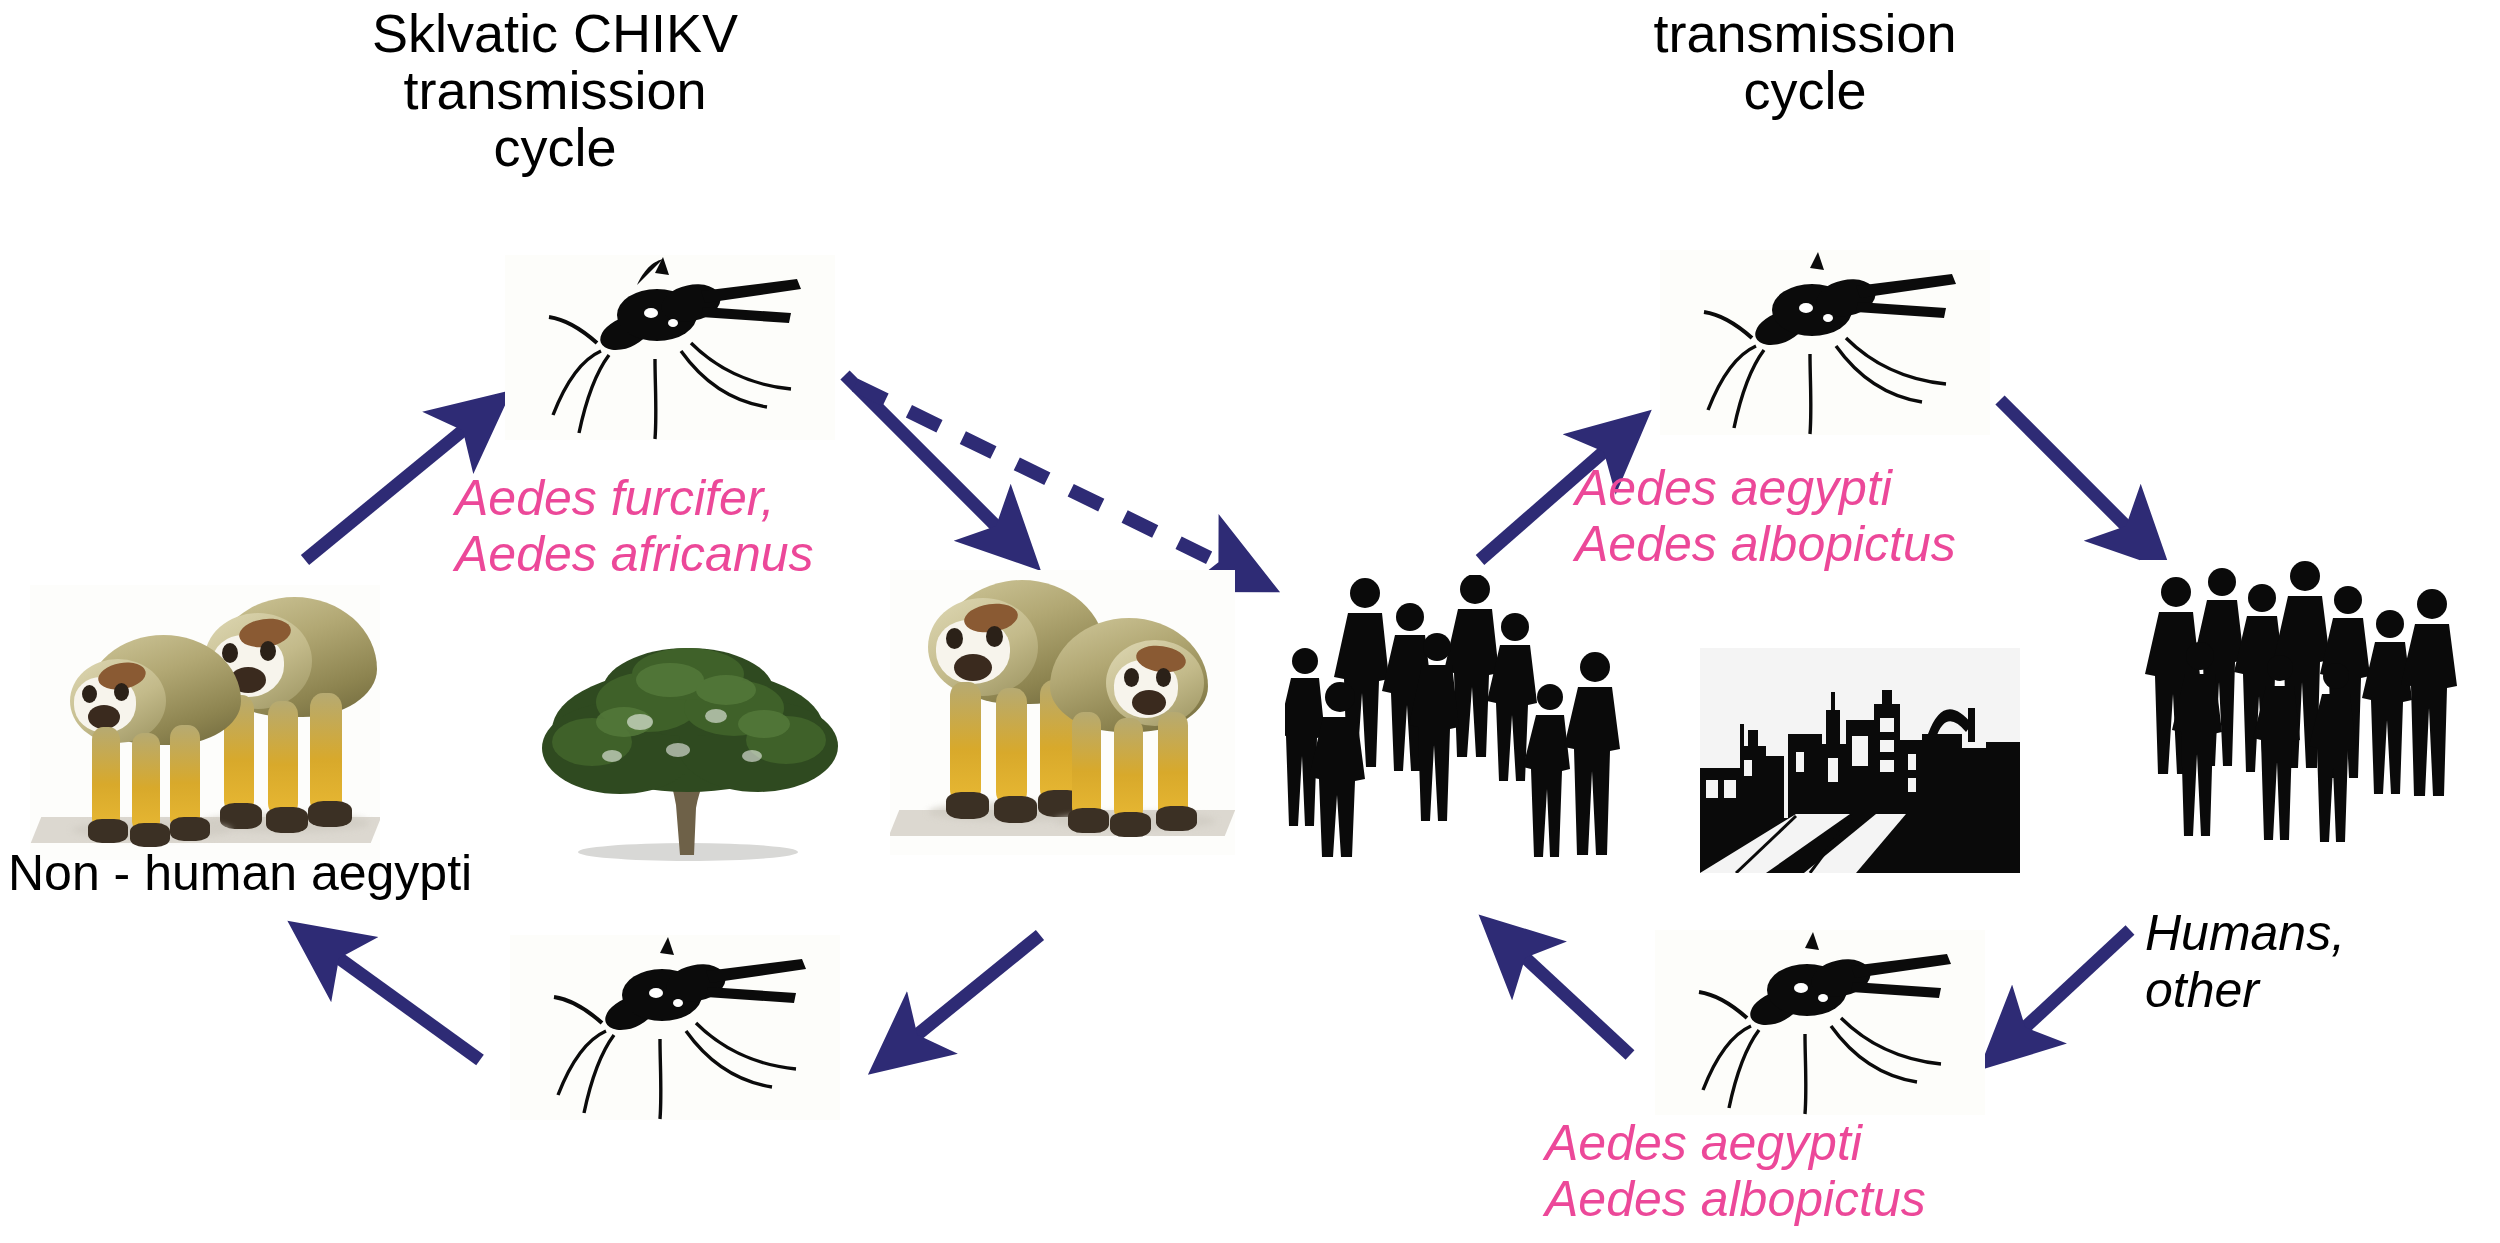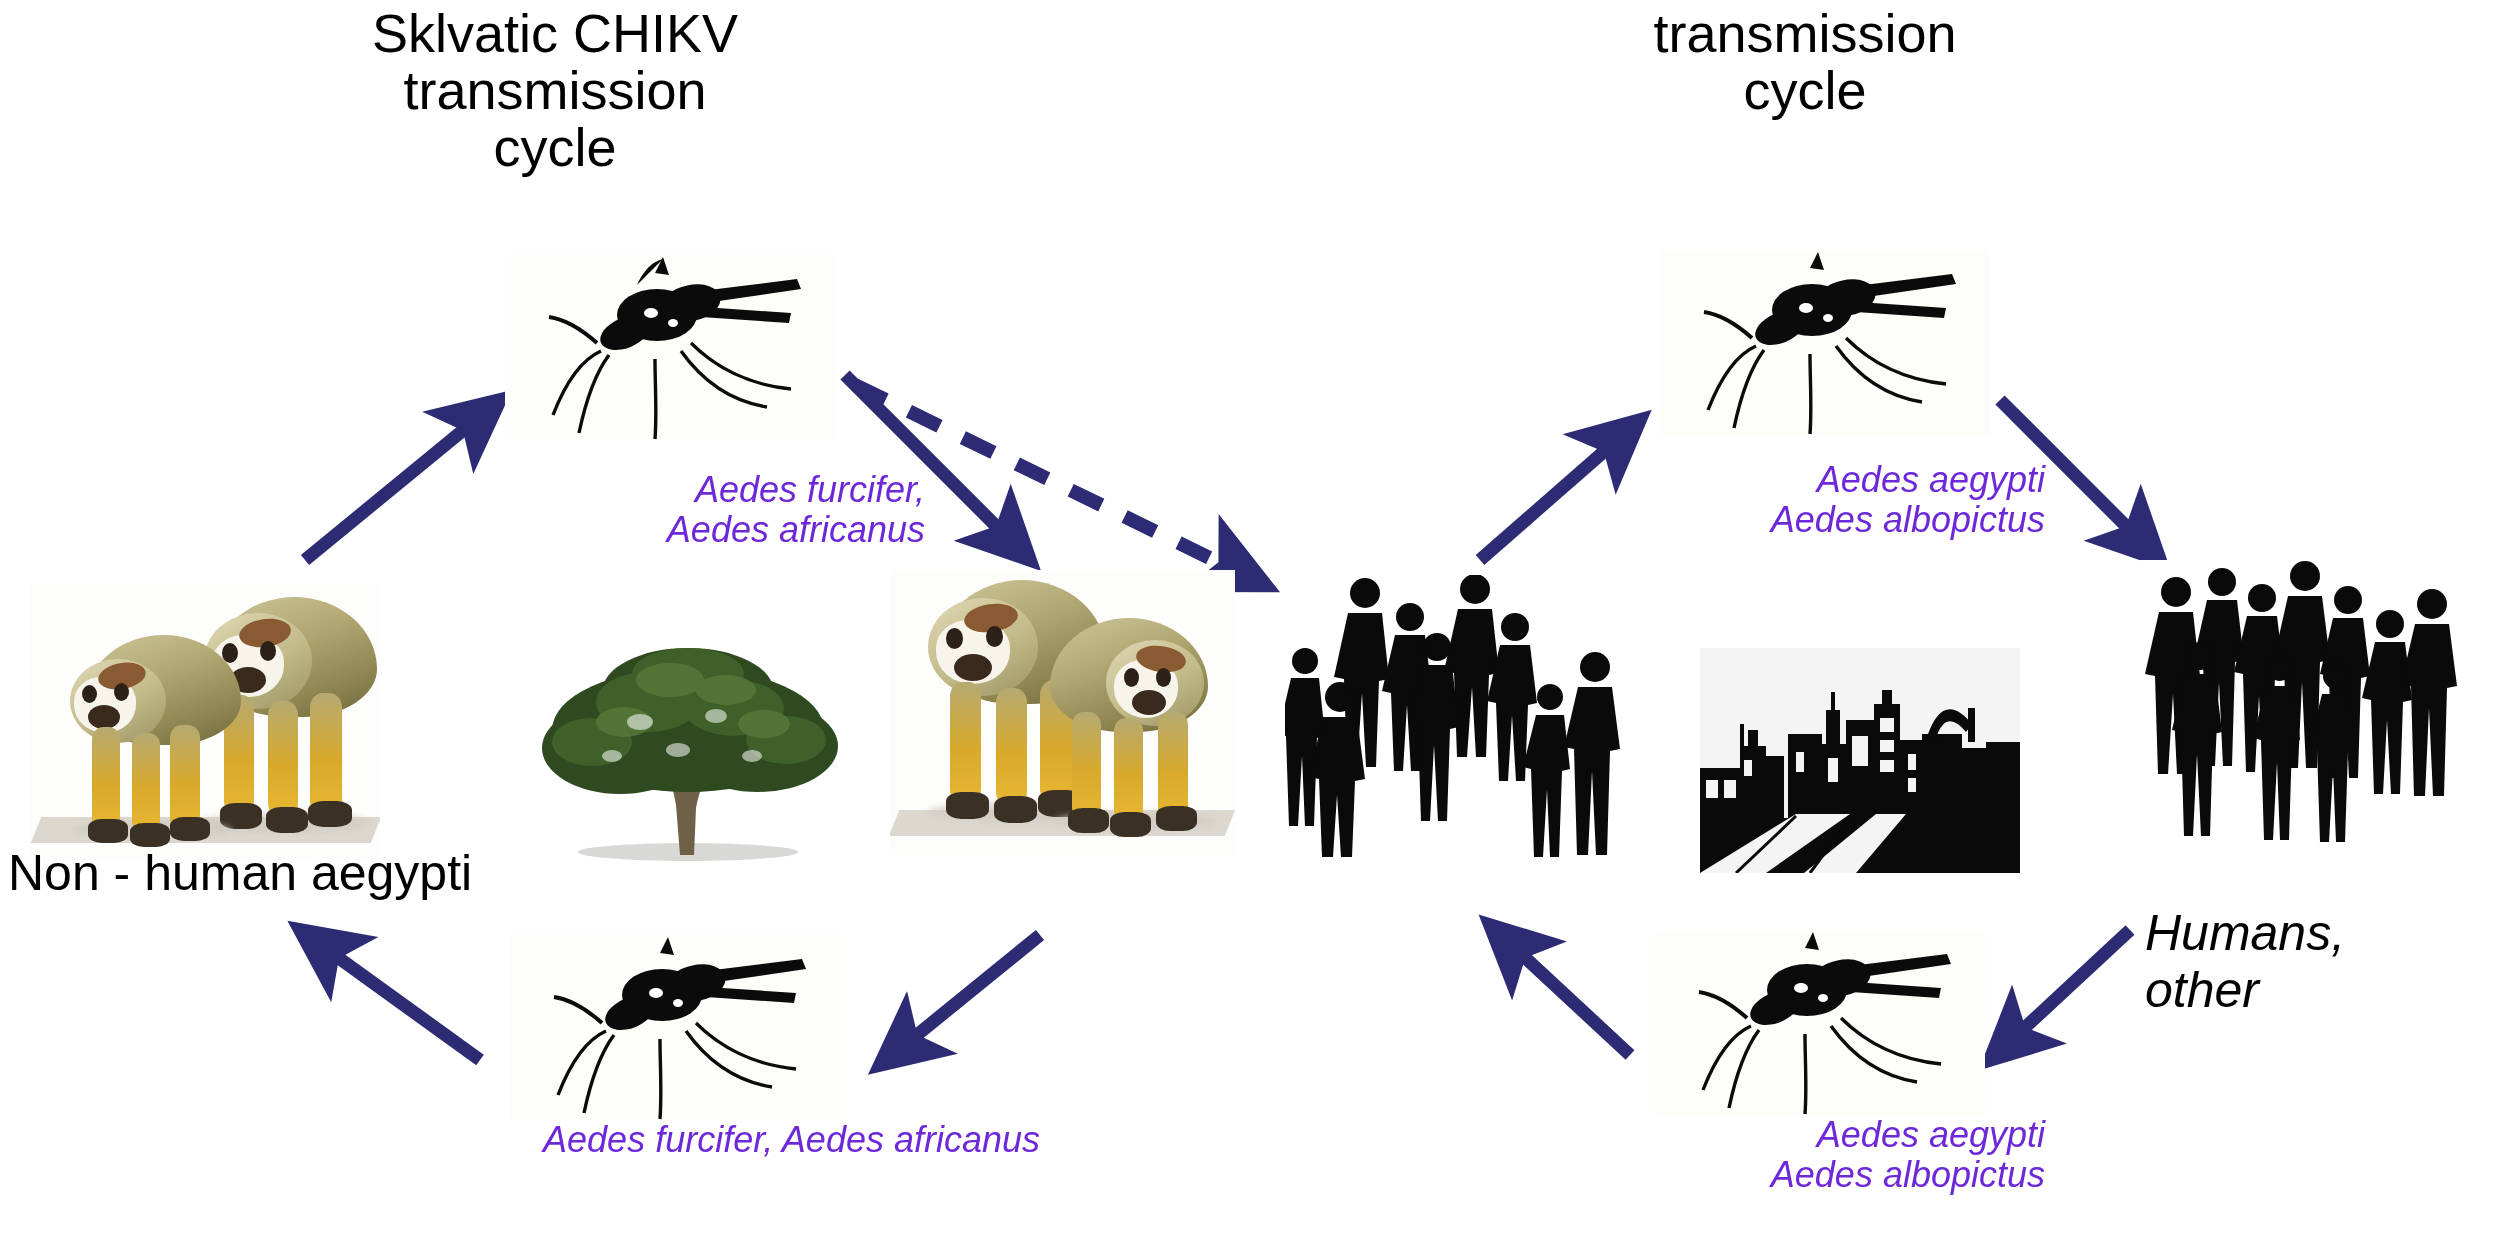--- a/index.html
+++ b/index.html
@@ -19,24 +19,24 @@
     font-size:54px;
     line-height:1.06;
     text-align:center;
     color:#000;
     font-weight:400;
     letter-spacing:0px;
   }
 
   .species{
     font-style:italic;
-    font-size:36px;
+    font-size:50px;
     line-height:1.12;
-    text-align:right;
-    color:#6d28d9;
+    text-align:left;
+    color:#ec4899;
     white-space:nowrap;
   }
 
   .plainlabel{
     font-size:50px;
     line-height:1.14;
     color:#000;
     white-space:nowrap;
   }
   .plainlabel.multiline{white-space:normal;font-style:italic;}
@@ -305,21 +305,20 @@
         <path d="M198,52 L286,58 L284,68 L196,62 Z"></path>
         <path d="M150,18 L158,2 L164,20 Z"></path>
       </g>
       <g fill="#ffffff">
         <ellipse cx="146" cy="58" rx="7" ry="5"></ellipse>
         <ellipse cx="168" cy="68" rx="5" ry="4"></ellipse>
       </g>
     </svg>
   </div>
 
-  <div class="abs species" style="left:180px;top:1120px;width:860px;">Aedes furcifer, Aedes africanus</div>
 
   <div class="pic crowdbox" style="left:1285px;top:575px;width:340px;height:285px;">
     <svg viewBox="0 0 340 285" width="340" height="285">
       <g fill="#0a0a0a">
         <g>
             <circle cx="80" cy="18" r="15"></circle>
             <path d="M63,38 h34 l7,66 -10,2 -3,86 h-10 l-4,-74 -5,74 h-10 l-3,-88 -10,-2 Z"></path>
           </g>
         <g>
             <circle cx="125" cy="42" r="14"></circle>

